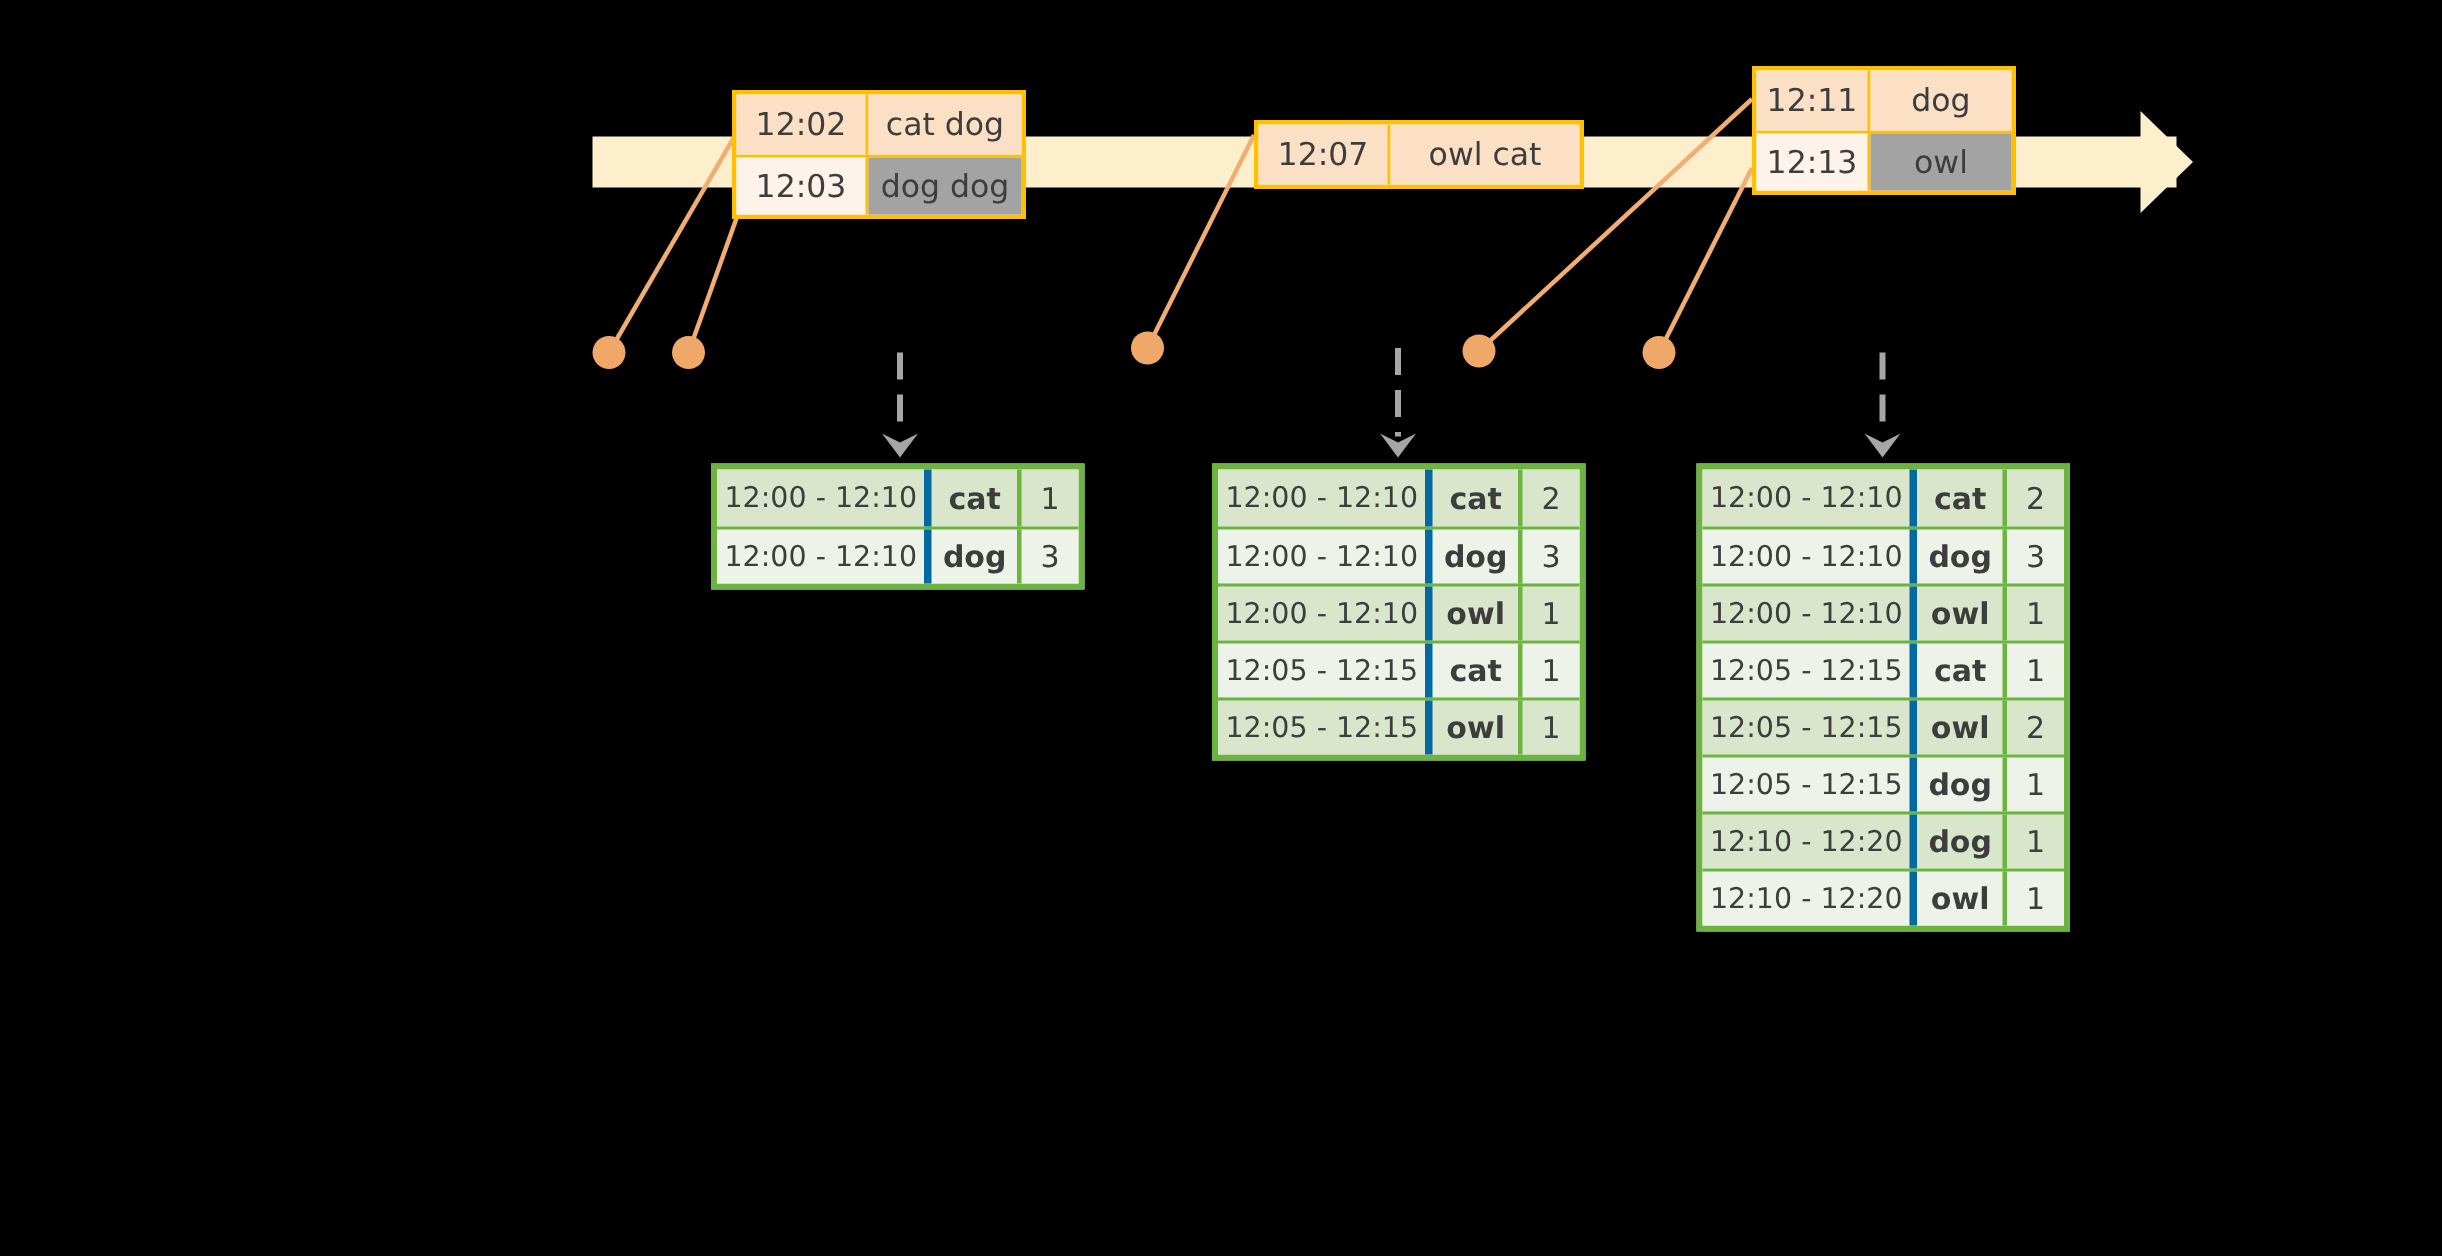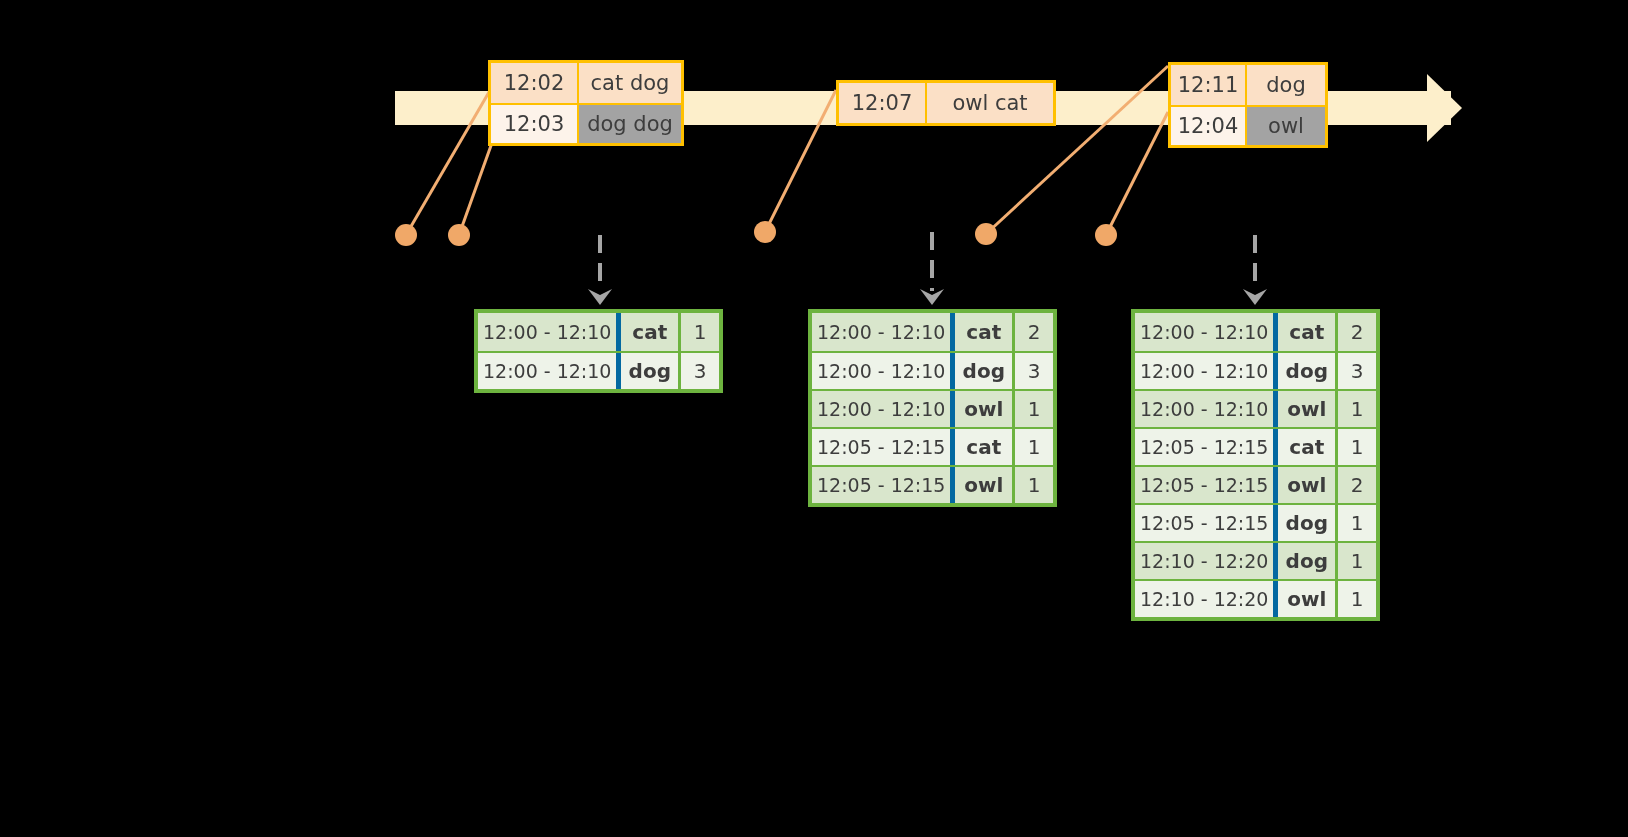--- a/index.html
+++ b/index.html
@@ -73,21 +73,21 @@
     justify-content: center;
     font-size: 21px;
     color: #3d3d3d;
     background: #a3a3a3;
   }
 
   #event-box-1 { left: 488px; top: 60px; width: 196px; }
   #event-box-1 .ev-words { width: 106px; }
   #event-box-2 { left: 836px; top: 80px; width: 220px; }
   #event-box-2 .ev-words { width: 106px; }
-  #event-box-3 { left: 1168px; top: 62px; width: 160px; }
+  #event-box-3 { left: 1168px; top: 44px; width: 176px; }
   #event-box-3 .ev-time { width: 76px; }
   #event-box-3 .ev-words { width: 98px; }
 
   
   #connectors {
     position: absolute;
     left: 0; top: 0;
     width: 1628px; height: 837px;
     pointer-events: none;
   }
@@ -201,21 +201,21 @@
       <div class="ev-time">12:07</div>
       <div class="ev-words">owl cat</div>
     </div>
   </div>
 <div class="event-box" id="event-box-3">
     <div class="event-row shade">
       <div class="ev-time">12:11</div>
       <div class="ev-words">dog</div>
     </div>
     <div class="event-row">
-      <div class="ev-time">12:04</div>
+      <div class="ev-time">12:13</div>
       <div class="ev-words">owl</div>
     </div>
   </div>
 
 <div class="result-table" id="result-table-1">
     <div class="res-row shade">
       <div class="res-window">12:00 - 12:10</div>
       <div class="res-key">cat</div>
       <div class="res-count">1</div>
     </div>

